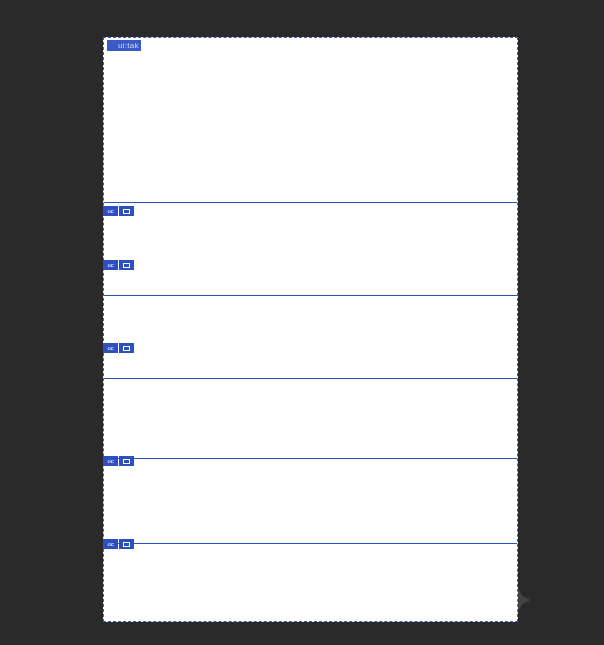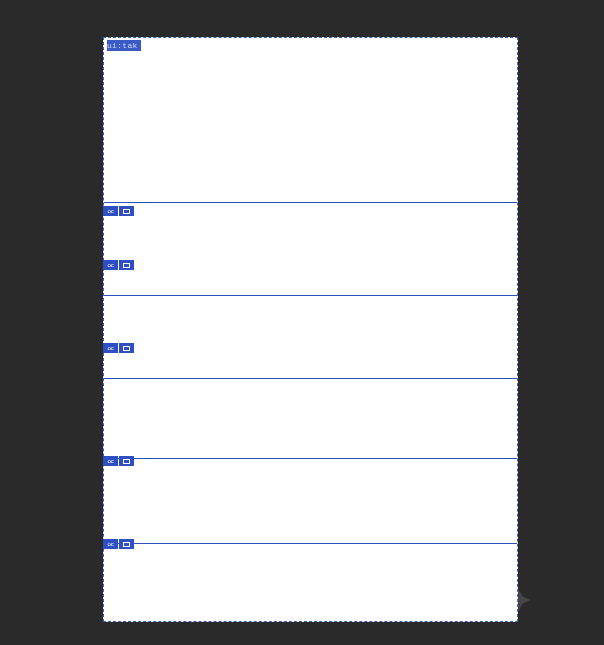--- a/index.html
+++ b/index.html
@@ -28,22 +28,22 @@
       left: 3px;
       top: 2px;
       width: 34px;
       height: 11px;
       background: #3a5ac8;
       color: #d0d8f0;
       font-size: 8px;
       line-height: 11px;
       letter-spacing: 0.3px;
       text-align: left;
-      padding-left: 0;
-      font-family: Liberation Mono, monospace;
+      padding-left: 11px;
+      font-family: Liberation Sans, sans-serif;
     }
 
     .row-divider {
       position: absolute;
       left: 0;
       right: 0;
       height: 0;
       border-top: 1px solid #2e4fc2;
     }
 

